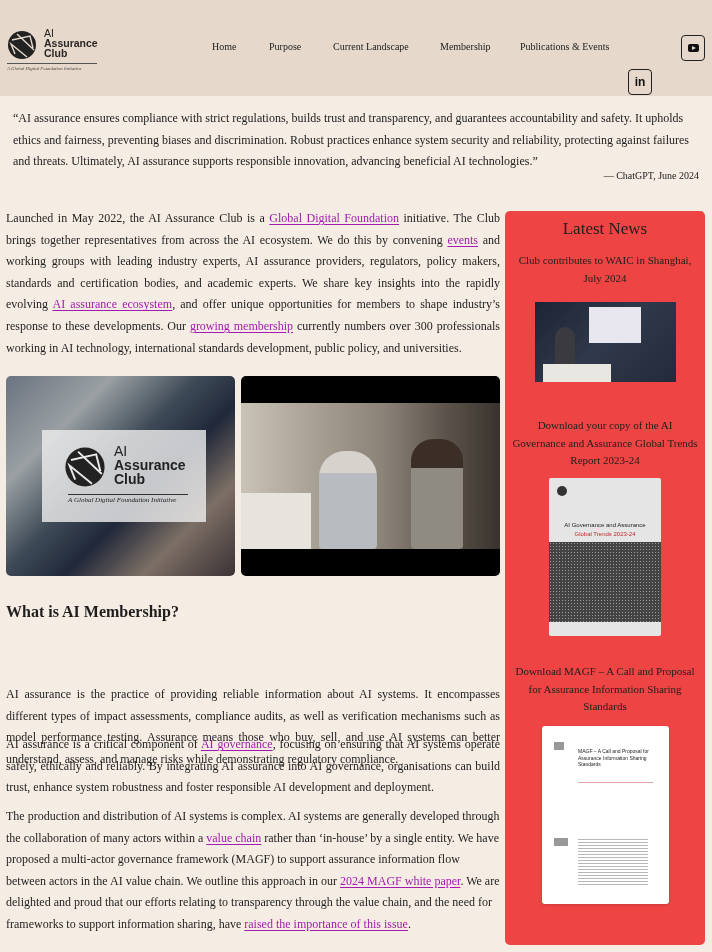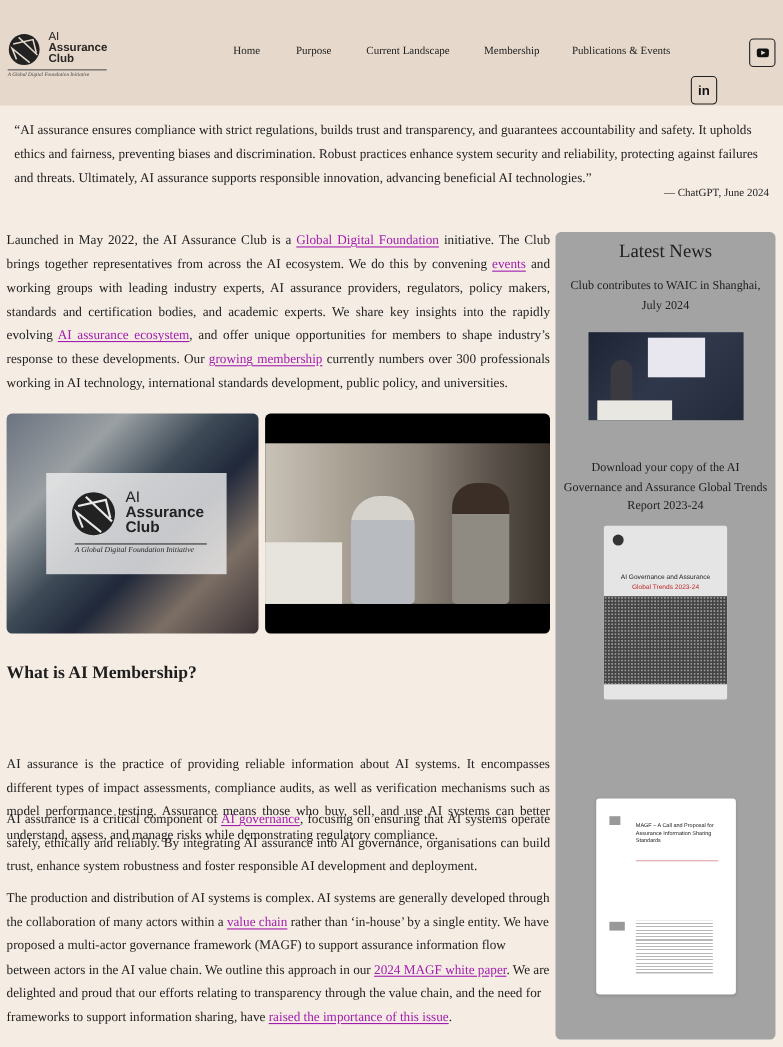--- a/index.html
+++ b/index.html
@@ -46,21 +46,21 @@
     .img2 .person1 { position: absolute; left: 78px; top: 48px; width: 58px; height: 98px; background: linear-gradient(#d6d2cc 0 22%, #b8bcc1 22% 100%); border-radius: 26px 26px 4px 4px; }
     .img2 .person2 { position: absolute; left: 170px; top: 36px; width: 52px; height: 110px; background: linear-gradient(#3a2e27 0 26%, #8f8a82 26% 100%); border-radius: 22px 22px 4px 4px; }
     .img2 .counter { position: absolute; left: 0; top: 90px; width: 70px; height: 56px; background: #e7e3dd; }
 
     .h2 { position: absolute; left: 6px; top: 603px; font-size: 16px; color: #1e1e1e; }
 
     .p2 { position: absolute; left: 6px; top: 639px; width: 494px; margin-top: 45px; }
     .p3 { position: absolute; left: 6px; top: 734px; width: 494px; }
     .p4 { position: absolute; left: 6px; top: 806px; width: 494px; text-align: left; }
 
-    .sidebar { position: absolute; left: 505px; top: 211px; width: 200px; height: 734px; background: #a3a3a3; border-radius: 5px; }
+    .sidebar { position: absolute; left: 505px; top: 211px; width: 200px; height: 734px; background: #ef4444; border-radius: 5px; }
     .sb-title { position: absolute; left: 0; top: 8px; width: 200px; text-align: center; font-size: 17px; color: #1e1e1e; }
     .news-title { position: absolute; left: 6px; width: 188px; text-align: center; font-size: 11px; line-height: 17.5px; color: #1e1e1e; }
     .nt1 { top: 41px; }
     .nt2 { top: 206px; }
     .nt3 { top: 452px; }
 
     .news-img1 { position: absolute; left: 30px; top: 91px; width: 141px; height: 80px; overflow: hidden;
       background: linear-gradient(135deg, #1c2435 0%, #30384b 50%, #222a3a 100%); }
     .news-img1 .slide { position: absolute; left: 54px; top: 5px; width: 52px; height: 36px; background: #e8e6ef; }
     .news-img1 .podium { position: absolute; left: 8px; top: 62px; width: 68px; height: 18px; background: #e9e7e2; }
@@ -162,20 +162,21 @@
   </div>
 
   <div class="news-title nt2">Download your copy of the AI Governance and Assurance Global Trends Report 2023-24</div>
   <div class="report">
     <div class="r-logo"></div>
     <div class="r-t1">AI Governance and Assurance</div>
     <div class="r-t2">Global Trends 2023-24</div>
     <div class="r-map"></div>
   </div>
 
+  <div class="news-title nt3">Download MAGF – A Call and Proposal for Assurance Information Sharing Standards</div>
   <div class="magf">
     <div class="m-logo"></div>
     <div class="m-title">MAGF – A Call and Proposal for Assurance Information Sharing Standards</div>
     <div class="m-line"></div>
     <div class="m-logo2"></div>
     <div class="m-list"></div>
   </div>
 </aside>
 
 </body></html>

